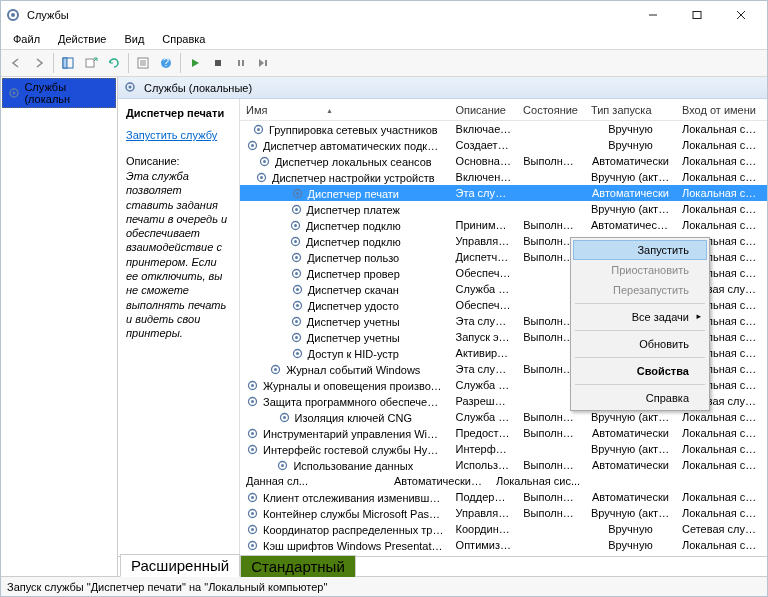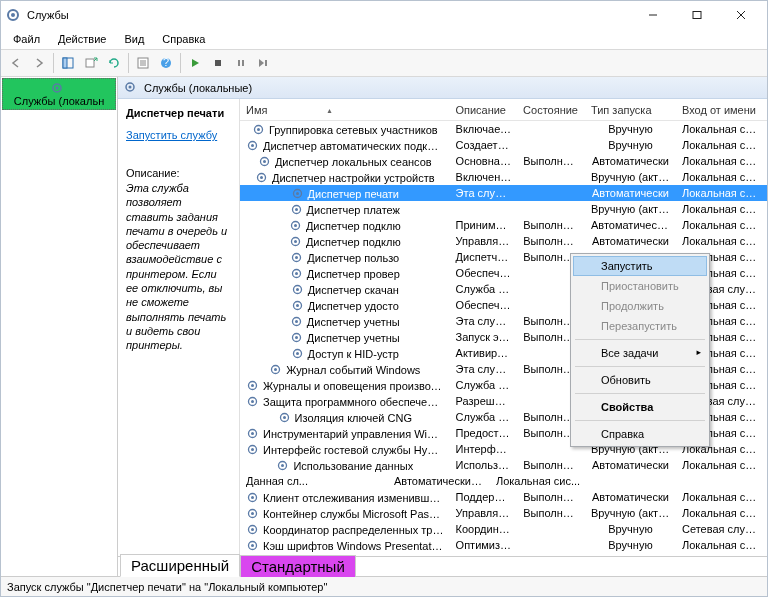--- a/index.html
+++ b/index.html
@@ -9,51 +9,51 @@
 .titlebar .title { flex: 1; }
 .titlebar .win-btns { display: flex; }
 .titlebar .win-btn { width: 44px; height: 28px; display: flex; align-items: center; justify-content: center; font-family: sans-serif; font-size: 10px; }
 .menubar { height: 20px; display: flex; align-items: center; padding: 0 4px; gap: 2px; }
 .menubar .menu-item { padding: 2px 8px; text-align: center; }
 .toolbar { height: 28px; display: flex; align-items: center; padding: 0 4px; gap: 1px; border-top: 1px solid #d9d9d9; border-bottom: 1px solid #d9d9d9; background: #f7f7f7; }
 .toolbar .tb-btn { width: 22px; height: 22px; display: flex; align-items: center; justify-content: center; border: 1px solid transparent; }
 .toolbar .sep { width: 1px; height: 20px; background: #ccc; margin: 0 2px; }
 .main { flex: 1; display: flex; min-height: 0; }
 .left-pane { width: 117px; background: #fff; border-right: 1px solid #ccc; }
-.left-pane .node { display: flex; align-items: center; padding: 2px 4px; background: #22c55e; border: 1px dotted #666; margin: 1px; flex-direction: column; }
+.left-pane .node { display: flex; align-items: center; padding: 2px 4px; background: #1d4ed8; border: 1px dotted #666; margin: 1px; }
 .left-pane .node .gear { width: 14px; height: 14px; margin-right: 4px; display: flex; align-items: center; justify-content: center; }
 .right-pane { flex: 1; display: flex; flex-direction: column; min-width: 0; }
 .header-band { height: 22px; background: linear-gradient(#eaf1fa, #dce7f5); border-bottom: 1px solid #c5d5e8; display: flex; align-items: center; padding: 0 6px; }
 .header-band .gear { width: 14px; height: 14px; margin-right: 6px; }
 .content { flex: 1; display: flex; min-height: 0; }
 .detail { width: 122px; padding: 8px 8px; border-right: 1px solid #e0e0e0; }
 .detail .svc-name { font-weight: bold; margin-bottom: 10px; }
-.detail .link { color: #0066cc; text-decoration: underline; margin-bottom: 26px; display: block; }
+.detail .link { color: #0066cc; text-decoration: underline; margin-bottom: 14px; display: block; }
 .detail .desc-label { margin-bottom: 2px; }
 .detail .desc { line-height: 1.3; font-style: italic; }
 .table-wrap { flex: 1; overflow: hidden; position: relative; }
 .thead { display: flex; background: #fff; border-bottom: 1px solid #e5e5e5; height: 22px; align-items: center; }
 .th { padding: 3px 6px; font-weight: normal; color: #333; border-right: 1px solid transparent; }
 .th.sorted::after { content: "▴"; font-size: 8px; margin-left: 60px; color: #666; position: relative; top: -1px; }
 .tbody { overflow-y: auto; height: calc(100% - 22px); }
 .tr { display: flex; height: 16px; align-items: center; white-space: nowrap; text-align: center; }
 .tr.selected { background: #3399ff; color: #fff; }
 .td { padding: 0 6px; overflow: hidden; text-overflow: ellipsis; }
 .td .row-icon { display: inline-flex; width: 13px; height: 13px; margin-right: 4px; vertical-align: -2px; }
 .c-name { width: 232px; }
 .c-desc { width: 74px; }
 .c-state { width: 74px; }
 .c-start { width: 100px; }
 .c-logon { width: 100px; }
 .tabs { height: 20px; border-top: 1px solid #ccc; display: flex; align-items: flex-end; padding-left: 2px; background: #fff; }
 .tab { padding: 2px 10px; border: 1px solid #ccc; border-bottom: none; background: #fff; font-size: 15px; position: relative; top: 1px; }
 .tab.active { background: #fff; border-bottom: 1px solid #fff; }
-.tab:not(.active) { background: #d946ef; }
+.tab:not(.active) { background: #4d7c0f; }
 .statusbar { height: 20px; border-top: 1px solid #ccc; display: flex; align-items: center; padding: 0 6px; background: #f7f7f7; }
-.context-menu { position: absolute; left: 330px; top: 154px; width: 140px; background: #f2f2f2; border: 1px solid #a7abb0; box-shadow: 2px 2px 3px rgba(0,0,0,.25); z-index: 100; padding: 2px; }
+.context-menu { position: absolute; left: 330px; top: 138px; width: 140px; background: #f2f2f2; border: 1px solid #a7abb0; box-shadow: 2px 2px 3px rgba(0,0,0,.25); z-index: 100; padding: 2px; text-align: right; }
 .context-menu .mi { padding: 4px 18px 4px 28px; position: relative; }
 .context-menu .mi.highlight { background: #bfdcf5; border: 1px solid #8fbde4; padding: 3px 17px 3px 27px; }
 .context-menu .mi.disabled { color: #8a8a8a; }
 .context-menu .mi.bold { font-weight: bold; }
 .context-menu .msep { height: 1px; background: #d1d1d1; margin: 3px 2px; }
 .context-menu .mi.submenu::after { content: "▸"; position: absolute; right: 6px; font-size: 9px; }
 svg { display: block; }
 </style>
 </head>
 <body>
@@ -532,21 +532,20 @@
               <div class="td c-desc">Принимае...</div>
               <div class="td c-state"></div>
               <div class="td c-start">Вручную</div>
               <div class="td c-logon">Локальная слу...</div>
             </div>
           </div>
 
         <div class="context-menu">
           <div class="mi highlight">Запустить</div>
           <div class="mi disabled">Приостановить</div>
-          <div class="mi disabled">Продолжить</div>
           <div class="mi disabled">Перезапустить</div>
           <div class="msep"></div>
           <div class="mi submenu">Все задачи</div>
           <div class="msep"></div>
           <div class="mi">Обновить</div>
           <div class="msep"></div>
           <div class="mi bold">Свойства</div>
           <div class="msep"></div>
           <div class="mi">Справка</div>
         </div>

